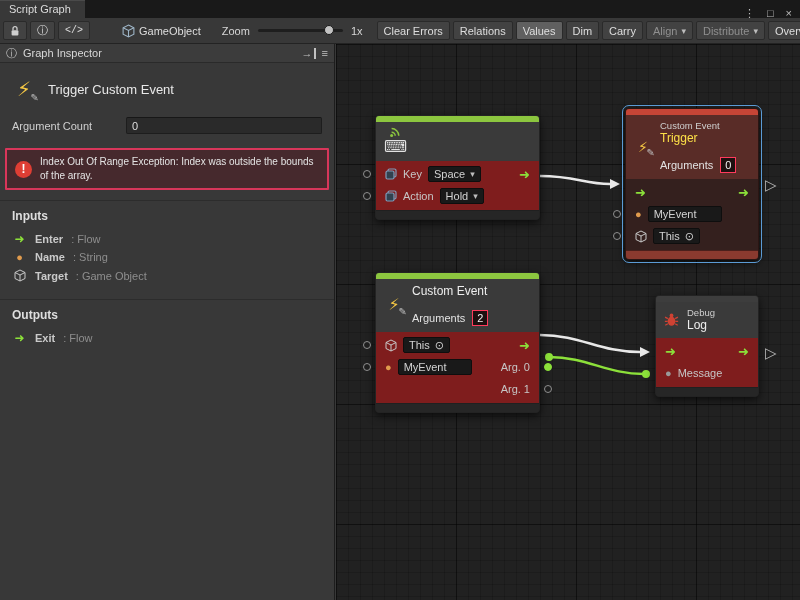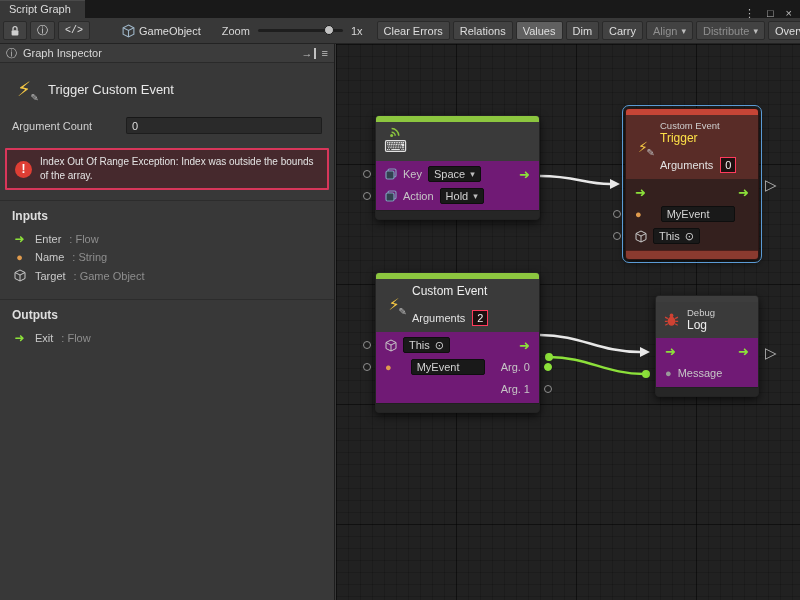--- a/index.html
+++ b/index.html
@@ -44,21 +44,21 @@
   .field-input { flex:1; background:#2a2a2a; border:1px solid #1d1d1d; border-top-color:#171717; color:#dedede; height:17px; font-size:11px; padding:0 5px; border-radius:2px; outline:none; }
 
   .error-box { margin:8px 5px 10px; border:2px solid #d8365a; background:#46292d; display:flex; gap:8px; padding:5px 8px; align-items:center; border-radius:1px; }
   .error-icon { width:17px; height:17px; min-width:17px; border-radius:50%; background:#df3e34; color:#fff; font-weight:bold; font-size:12px; display:flex; align-items:center; justify-content:center; }
   .error-text { font-size:10px; color:#e4e4e4; line-height:1.4; }
 
   .section { border-top:1px solid #2c2c2c; margin-top:6px; padding:7px 0 8px; }
   .section-h { font-size:12px; font-weight:bold; color:#dedede; padding:1px 12px 7px; }
   .pin-row { display:flex; align-items:center; gap:8px; padding:3px 12px; font-size:11px; }
   .pin-ic { width:15px; display:flex; justify-content:center; align-items:center; }
-  .pin-name { color:#cacaca; font-weight:normal; }
+  .pin-name { color:#cacaca; font-weight:bold; }
   .pin-type { color:#8e8e8e; }
   .flow-glyph { color:#8ce03a; font-size:12px; line-height:1; }
   .dot-orange { color:#e09b4d; font-size:11px; line-height:1; }
   .dot-gray { color:#9a9a9a; font-size:11px; line-height:1; }
 
   
   .canvas { position:absolute; left:336px; top:44px; right:0; bottom:0; overflow:hidden;
     background-color:#212121;
     background-image:
       linear-gradient(rgba(0,0,0,.42) 1px, transparent 1px),
@@ -73,31 +73,31 @@
   .strip { height:6px; border-radius:3px 3px 0 0; }
   .strip.green { background:#8cc63f; }
   .strip.red { background:#c64536; }
   .nhead { background:#3a3a3a; padding:5px 8px 6px; display:flex; gap:8px; align-items:center; }
   .nhead .ic-col { display:flex; flex-direction:column; align-items:center; gap:1px; }
   .ntitle { font-size:12px; color:#ededed; }
   .nsub { font-size:10px; color:#a8a8a8; margin-top:2px; }
   .ncat { font-size:9.5px; color:#cfcfcf; }
   .nargs { font-size:11px; color:#e2e2e2; display:flex; align-items:center; gap:7px; margin-top:12px; }
   .count-badge { border:1px solid #ff3b5c; background:#1d1010; color:#f0f0f0; font-size:11px; padding:0 4px; line-height:14px; }
-  .nbody { background:#701a75; padding:2px 0 3px; }
+  .nbody { background:#7f1d1d; padding:2px 0 3px; }
   .nrow { position:relative; display:flex; align-items:center; gap:6px; height:22px; padding:0 9px; }
   .nfoot { height:9px; background:#262626; border-top:1px solid #202020; border-radius:0 0 3px 3px; }
 
   .port { position:absolute; width:8px; height:8px; border-radius:50%; border:1px solid #8f8f8f; background:#1e1e1e; top:50%; transform:translateY(-50%); }
   .port.pleft { left:-13px; }
   .port.pright { right:-13px; }
   .port.green-filled { background:#8ce03a; border-color:#8ce03a; }
 
   .ndrop { background:#191919; border:1px solid #0e0e0e; border-radius:2px; color:#d2d2d2; font-size:11px; height:16px; display:inline-flex; align-items:center; gap:5px; padding:0 5px; }
-  .ninput { background:#191919; border:1px solid #0e0e0e; border-radius:2px; color:#d2d2d2; font-size:11px; height:16px; padding:4px 5px; width:74px; outline:none;margin-left:13px; }
+  .ninput { background:#191919; border:1px solid #0e0e0e; border-radius:2px; color:#d2d2d2; font-size:11px; height:16px; padding:4px 5px; width:74px; outline:none; }
   .flow-out { color:#8ce03a; font-size:13px; margin-left:auto; line-height:1; }
   .flow-in { color:#8ce03a; font-size:13px; line-height:1; }
   .nlabel { color:#c6c6c6; }
   .rlabel { margin-left:auto; color:#c6c6c6; }
 
   
   .node.error-node { background:#36211f; outline:1px solid #5b9bd5; outline-offset:2px; border-color:#2a1513; }
   .error-node .nhead { background:#592c27; }
   .error-node .ntitle { color:#fde047; }
   .error-node .nbody { background:#34201e; }

